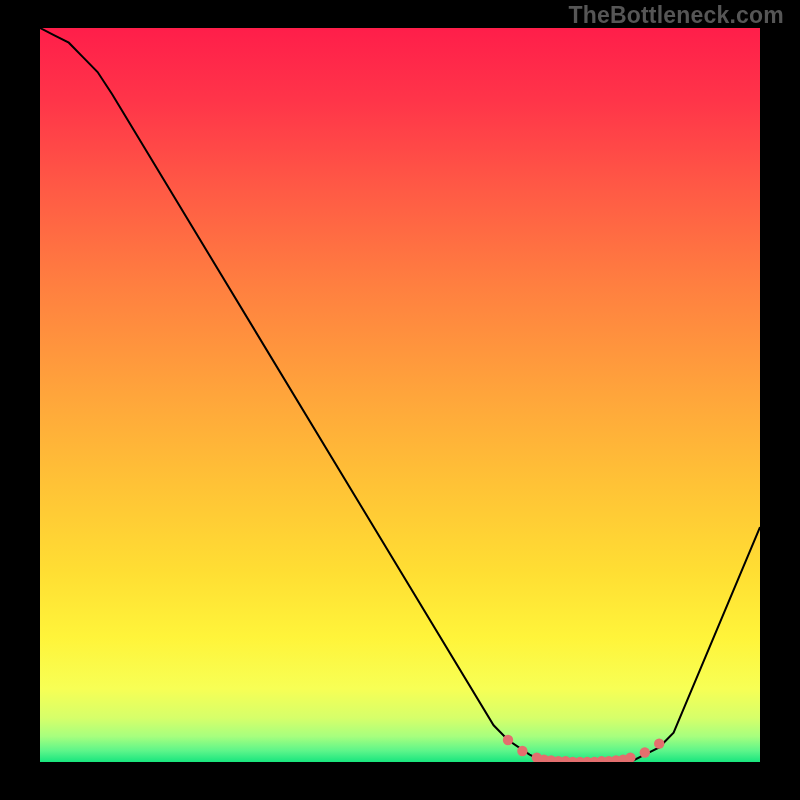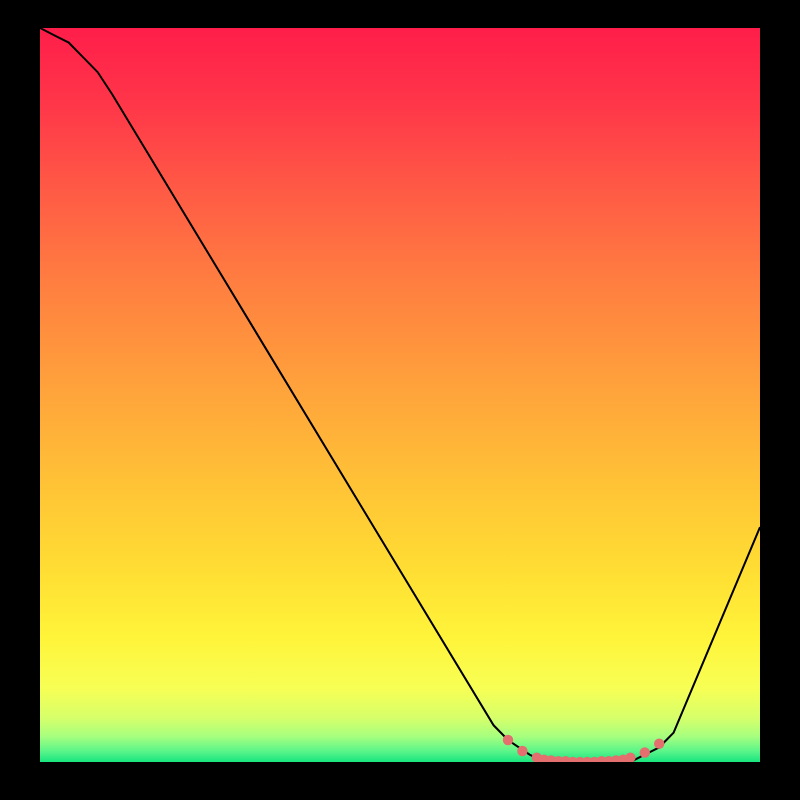--- a/index.html
+++ b/index.html
@@ -32,20 +32,21 @@
     top: 28px;
     width: 720px;
     height: 734px;
     display: block;
   }
 </style>
 </head>
 <body>
 <div class="frame">
 
+  <div class="watermark">TheBottleneck.com</div>
 
   <svg class="plot" viewBox="0 0 720 734" preserveAspectRatio="none">
     <defs>
       <linearGradient id="bg-grad" x1="0" y1="0" x2="0" y2="1">
 
       <stop offset="0.00%" stop-color="#ff1e4a"></stop>
           <stop offset="10.00%" stop-color="#ff3549"></stop>
           <stop offset="22.00%" stop-color="#ff5a45"></stop>
           <stop offset="35.00%" stop-color="#ff7f40"></stop>
           <stop offset="50.00%" stop-color="#ffa53b"></stop>

